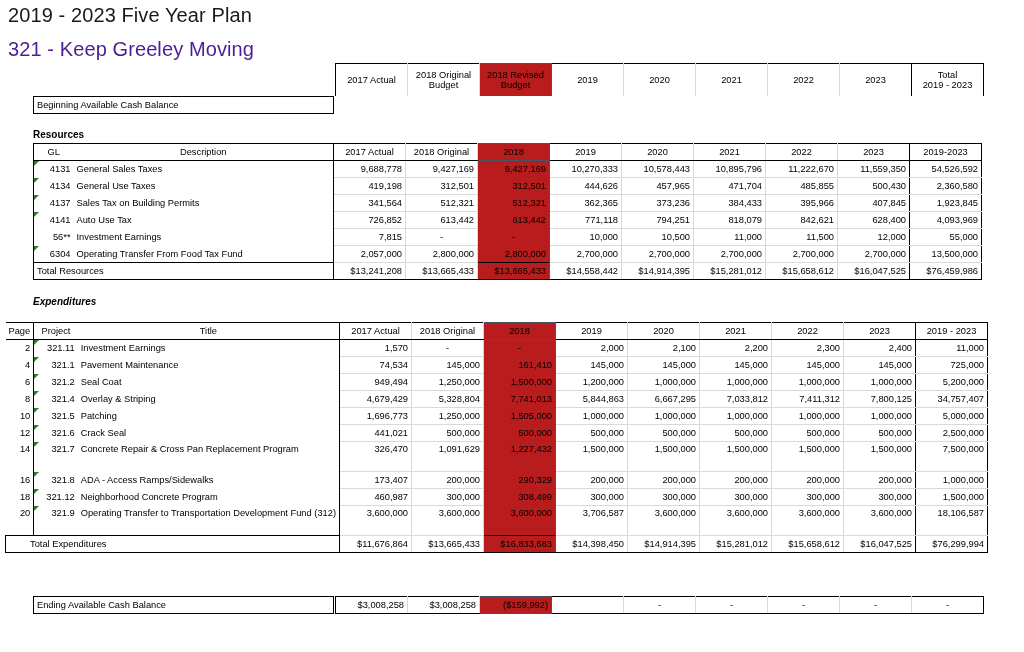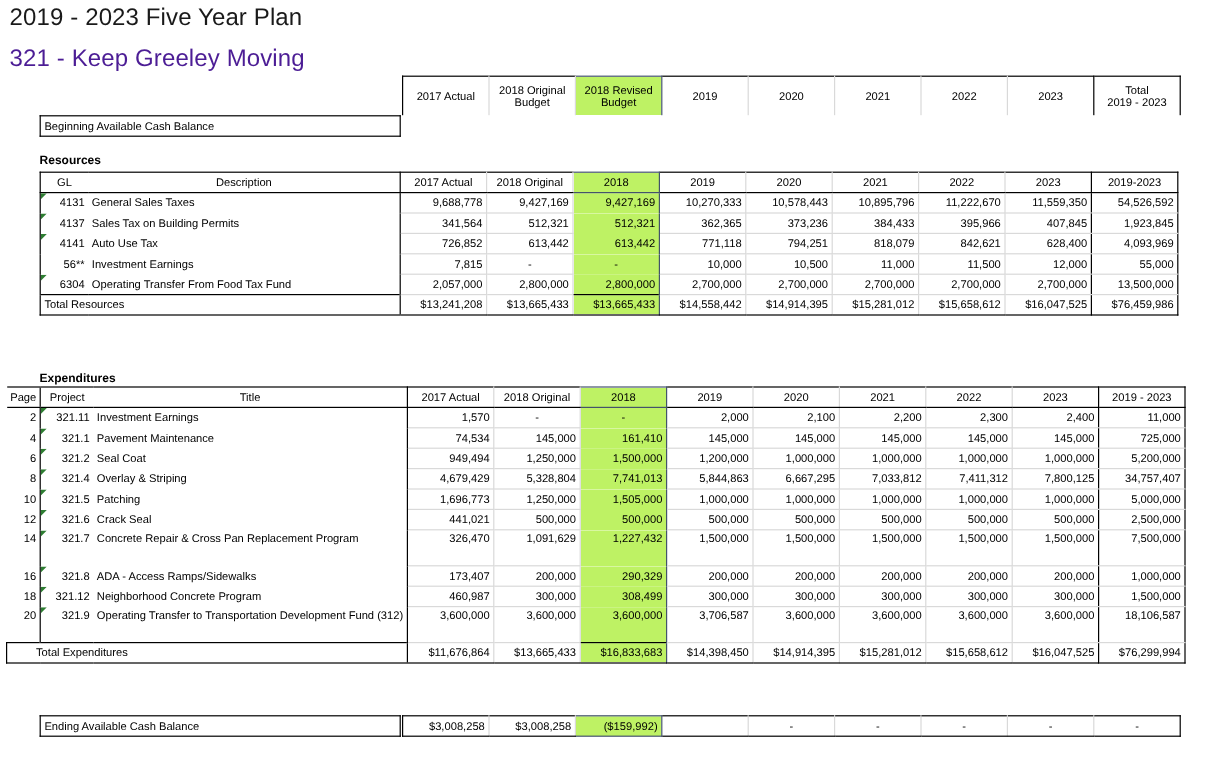--- a/index.html
+++ b/index.html
@@ -46,21 +46,21 @@
   }
 
   
   .section-cap {
     position: absolute;
     font-size: 10px;
     font-weight: bold;
     color: #000;
   }
   #cap-resources { left: 33px; top: 129px; }
-  #cap-expenditures { left: 33px; top: 310px; }
+  #cap-expenditures { left: 33px; top: 296px; font-style: italic; }
 
   
   table.grid {
     position: absolute;
     border-collapse: collapse;
     font-size: 9.3px;
     table-layout: fixed;
     background: #fff;
   }
   table.grid td, table.grid th {
@@ -88,21 +88,21 @@
   
   .bt { border-top: 1px solid #000; }
   .bb { border-bottom: 1px solid #000; }
   .bl { border-left: 1px solid #000; }
   .br { border-right: 1px solid #000; }
   .bb-thin { border-bottom: 1px solid #d9d9d9; }
   .br-thin { border-right: 1px solid #d9d9d9; }
 
   
   .hl {
-    background: #bef264;
+    background: #b91c1c;
     border-left: 1px solid #44546a;
     border-right: 1px solid #44546a;
   }
   .hl-top { border-top: 1px solid #44546a; }
   .hl-bot { border-bottom: 1px solid #44546a; }
 
   .total-row td {
     font-weight: bold;
     border-top: 1px solid #000;
     border-bottom: 1px solid #000;
@@ -242,20 +242,33 @@
       <td class="lft br">General Sales Taxes</td>
       <td class="num bb-thin br-thin">9,688,778</td>
       <td class="num bb-thin br-thin">9,427,169</td>
       <td class="num hl">9,427,169</td>
       <td class="num bb-thin br-thin">10,270,333</td>
       <td class="num bb-thin br-thin">10,578,443</td>
       <td class="num bb-thin br-thin">10,895,796</td>
       <td class="num bb-thin br-thin">11,222,670</td>
       <td class="num bb-thin br">11,559,350</td>
       <td class="num bb-thin br">54,526,592</td>
+    </tr>
+    <tr>
+      <td class="num bl tri">4134</td>
+      <td class="lft br">General Use Taxes</td>
+      <td class="num bb-thin br-thin">419,198</td>
+      <td class="num bb-thin br-thin">312,501</td>
+      <td class="num hl">312,501</td>
+      <td class="num bb-thin br-thin">444,626</td>
+      <td class="num bb-thin br-thin">457,965</td>
+      <td class="num bb-thin br-thin">471,704</td>
+      <td class="num bb-thin br-thin">485,855</td>
+      <td class="num bb-thin br">500,430</td>
+      <td class="num bb-thin br">2,360,580</td>
     </tr>
     <tr>
       <td class="num bl tri">4137</td>
       <td class="lft br">Sales Tax on Building Permits</td>
       <td class="num bb-thin br-thin">341,564</td>
       <td class="num bb-thin br-thin">512,321</td>
       <td class="num hl">512,321</td>
       <td class="num bb-thin br-thin">362,365</td>
       <td class="num bb-thin br-thin">373,236</td>
       <td class="num bb-thin br-thin">384,433</td>

